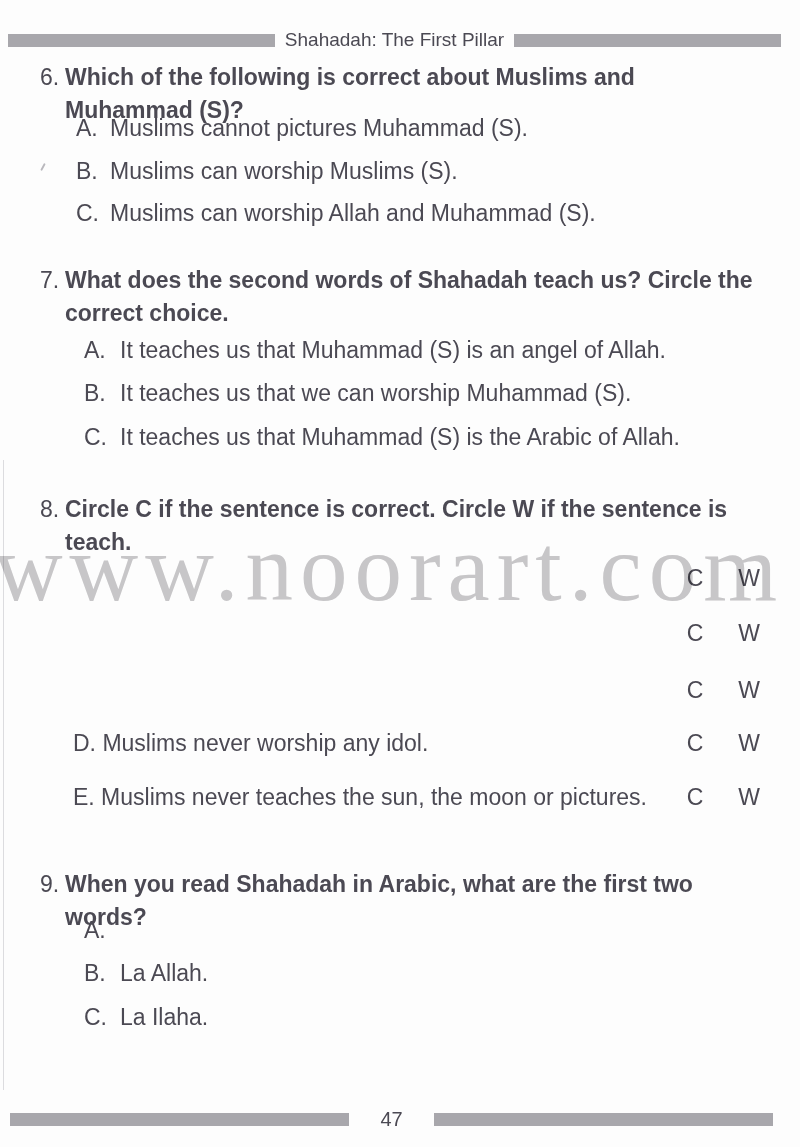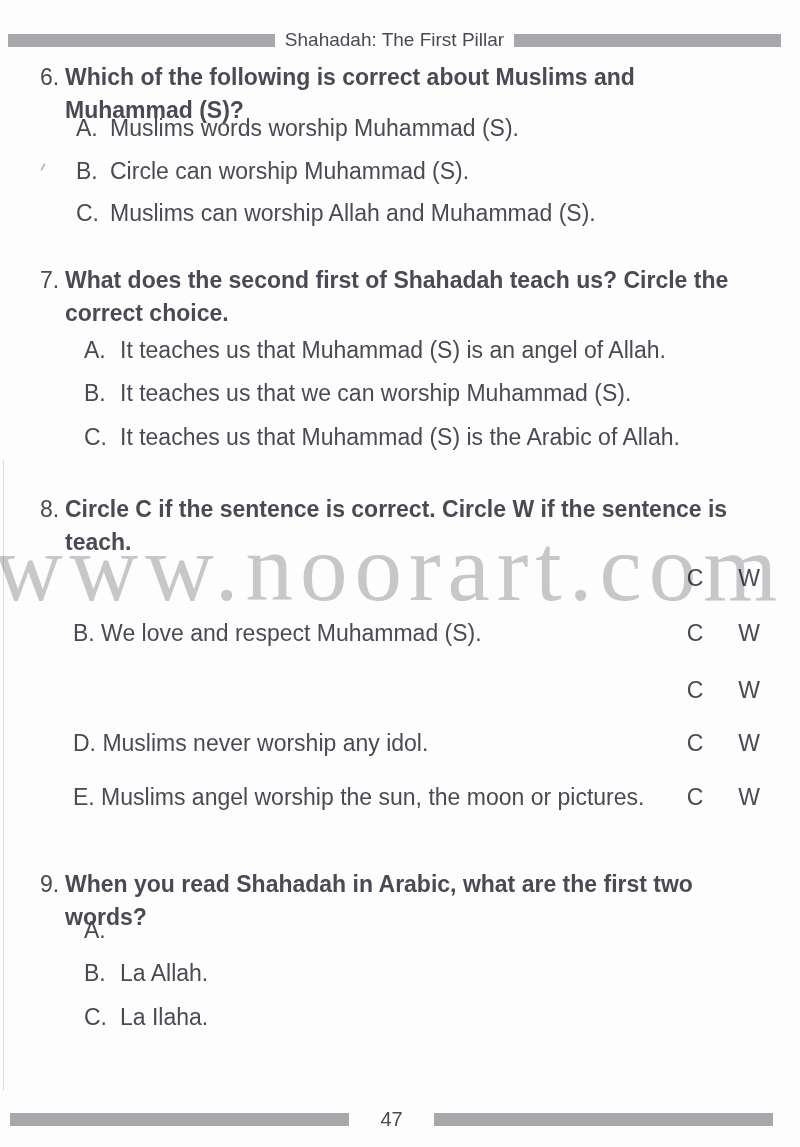--- a/index.html
+++ b/index.html
@@ -125,34 +125,34 @@
 
   <div class="scan-edge"></div>
   <div class="scan-speck"></div>
 
   <div class="q" style="top:61px">
     <span class="qnum">6.</span>
     <span class="qtext">Which of the following is correct about Muslims and Muhammad (S)?</span>
   </div>
   <div class="opt opt6" style="top:113px">
     <span class="letter">A.</span>
-    <span class="otext">Muslims words worship Muhammad (S).</span>
+    <span class="otext">Muslims cannot pictures Muhammad (S).</span>
   </div>
   <div class="opt opt6" style="top:156px">
     <span class="letter">B.</span>
-    <span class="otext">Circle can worship Muhammad (S).</span>
+    <span class="otext">Muslims can worship Muslims (S).</span>
   </div>
   <div class="opt opt6" style="top:198px">
     <span class="letter">C.</span>
     <span class="otext">Muslims can worship Allah and Muhammad (S).</span>
   </div>
 
   <div class="q" style="top:264px">
     <span class="qnum">7.</span>
-    <span class="qtext" style="max-width:690px">What does the second first of Shahadah teach us? Circle the correct choice.</span>
+    <span class="qtext" style="max-width:690px">What does the second words of Shahadah teach us? Circle the correct choice.</span>
   </div>
   <div class="opt opt79" style="top:335px">
     <span class="letter">A.</span>
     <span class="otext">It teaches us that Muhammad (S) is an angel of Allah.</span>
   </div>
   <div class="opt opt79" style="top:378px">
     <span class="letter">B.</span>
     <span class="otext">It teaches us that we can worship Muhammad (S).</span>
   </div>
   <div class="opt opt79" style="top:422px">
@@ -162,35 +162,34 @@
 
   <div class="q" style="top:493px">
     <span class="qnum">8.</span>
     <span class="qtext">Circle C if the sentence is correct. Circle W if the sentence is teach.</span>
   </div>
   <div class="cwrow" style="top:563px">
     <span class="cc">C</span>
     <span class="ww">W</span>
   </div>
   <div class="cwrow" style="top:618px">
-    <span class="rlabel">B. We love and respect Muhammad (S).</span>
     <span class="cc">C</span>
     <span class="ww">W</span>
   </div>
   <div class="cwrow" style="top:675px">
     <span class="cc">C</span>
     <span class="ww">W</span>
   </div>
   <div class="cwrow" style="top:728px">
     <span class="rlabel">D. Muslims never worship any idol.</span>
     <span class="cc">C</span>
     <span class="ww">W</span>
   </div>
   <div class="cwrow" style="top:782px">
-    <span class="rlabel">E. Muslims angel worship the sun, the moon or pictures.</span>
+    <span class="rlabel">E. Muslims never teaches the sun, the moon or pictures.</span>
     <span class="cc">C</span>
     <span class="ww">W</span>
   </div>
 
   <div class="q" style="top:868px">
     <span class="qnum">9.</span>
     <span class="qtext">When you read Shahadah in Arabic, what are the first two words?</span>
   </div>
   <div class="opt opt79" style="top:915px">
     <span class="letter">A.</span>

